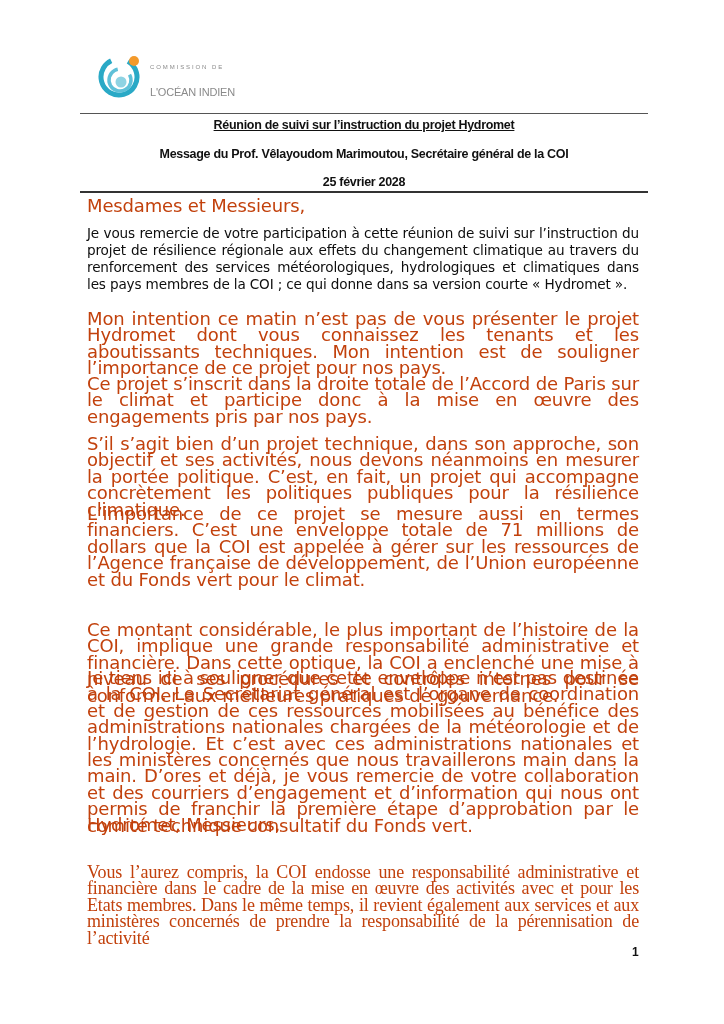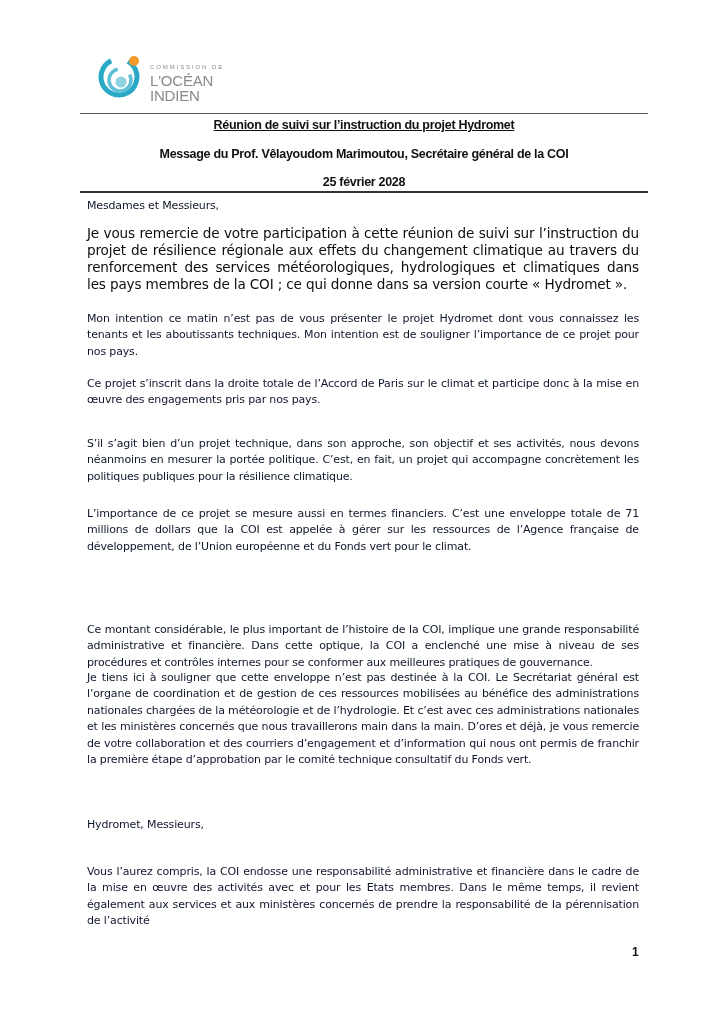--- a/index.html
+++ b/index.html
@@ -45,22 +45,22 @@
       font-family: "Liberation Sans", sans-serif;
       line-height: 1;
     }
     .logo-line1 {
       display: block;
       font-size: 6px;
       letter-spacing: 1.9px;
     }
     .logo-line2 {
       display: block;
-      font-size: 15px;
-      margin-top: 3px;
+      font-size: 11px;
+      margin-top: 17px;
       letter-spacing: -0.2px;
     }
     
     .rule {
       position: absolute;
       left: 80px;
       width: 568px;
       background: #555;
     }
     .rule-top { top: 113px; height: 1px; }
@@ -78,24 +78,24 @@
       line-height: 16px;
     }
     .hdr-1 { top: 117px; text-decoration: underline; }
     .hdr-2 { top: 146px; }
     .hdr-3 { top: 174px; }
     
     .p {
       position: absolute;
       left: 87px;
       width: 552px;
-      font-size: 11px;
+      font-size: 18px;
       line-height: 16.4px;
       text-align: justify;
-      color: #0f172a;
+      color: #c2410c;
       letter-spacing: -0.15px;
       margin: 0;
     }
     .p.lead {
       font-size: 13.6px;
       line-height: 17px;
       color: #0d0d0d;
       letter-spacing: -0.15px;
     }
     .page-number {
@@ -134,16 +134,16 @@
 
   <p class="p" style="top:198px;">Mesdames et Messieurs,</p>
   <p class="p lead" style="top:225px;">Je vous remercie de votre participation à cette réunion de suivi sur l’instruction du projet de résilience régionale aux effets du changement climatique au travers du renforcement des services météorologiques, hydrologiques et climatiques dans les pays membres de la COI ; ce qui donne dans sa version courte « Hydromet ».</p>
   <p class="p" style="top:311px;">Mon intention ce matin n’est pas de vous présenter le projet Hydromet dont vous connaissez les tenants et les aboutissants techniques. Mon intention est de souligner l’importance de ce projet pour nos pays.</p>
   <p class="p" style="top:376px;">Ce projet s’inscrit dans la droite totale de l’Accord de Paris sur le climat et participe donc à la mise en œuvre des engagements pris par nos pays.</p>
   <p class="p" style="top:436px;">S’il s’agit bien d’un projet technique, dans son approche, son objectif et ses activités, nous devons néanmoins en mesurer la portée politique. C’est, en fait, un projet qui accompagne concrètement les politiques publiques pour la résilience climatique.</p>
   <p class="p" style="top:506px;">L’importance de ce projet se mesure aussi en termes financiers. C’est une enveloppe totale de 71 millions de dollars que la COI est appelée à gérer sur les ressources de l’Agence française de développement, de l’Union européenne et du Fonds vert pour le climat.</p>
   <p class="p" style="top:588px;margin-top:34px;">Ce montant considérable, le plus important de l’histoire de la COI, implique une grande responsabilité administrative et financière. Dans cette optique, la COI a enclenché une mise à niveau de ses procédures et contrôles internes pour se conformer aux meilleures pratiques de gouvernance.</p>
   <p class="p" style="top:670px;">Je tiens ici à souligner que cette enveloppe n’est pas destinée à la COI. Le Secrétariat général est l’organe de coordination et de gestion de ces ressources mobilisées au bénéfice des administrations nationales chargées de la météorologie et de l’hydrologie. Et c’est avec ces administrations nationales et les ministères concernés que nous travaillerons main dans la main. D’ores et déjà, je vous remercie de votre collaboration et des courriers d’engagement et d’information qui nous ont permis de franchir la première étape d’approbation par le comité technique consultatif du Fonds vert.</p>
   <p class="p" style="top:817px;">Hydromet, Messieurs,</p>
-  <p class="p" style="top:864px;">Vous l’aurez compris, la COI endosse une responsabilité administrative et financière dans le cadre de la mise en œuvre des activités avec et pour les Etats membres. Dans le même temps, il revient également aux services et aux ministères concernés de prendre la responsabilité de la pérennisation de l’activité</p>
+  <p class="p" style="top:864px;font-family:Liberation Serif, serif;">Vous l’aurez compris, la COI endosse une responsabilité administrative et financière dans le cadre de la mise en œuvre des activités avec et pour les Etats membres. Dans le même temps, il revient également aux services et aux ministères concernés de prendre la responsabilité de la pérennisation de l’activité</p>
 
   <div class="page-number">1</div>
 </div>
 
 </body></html>

